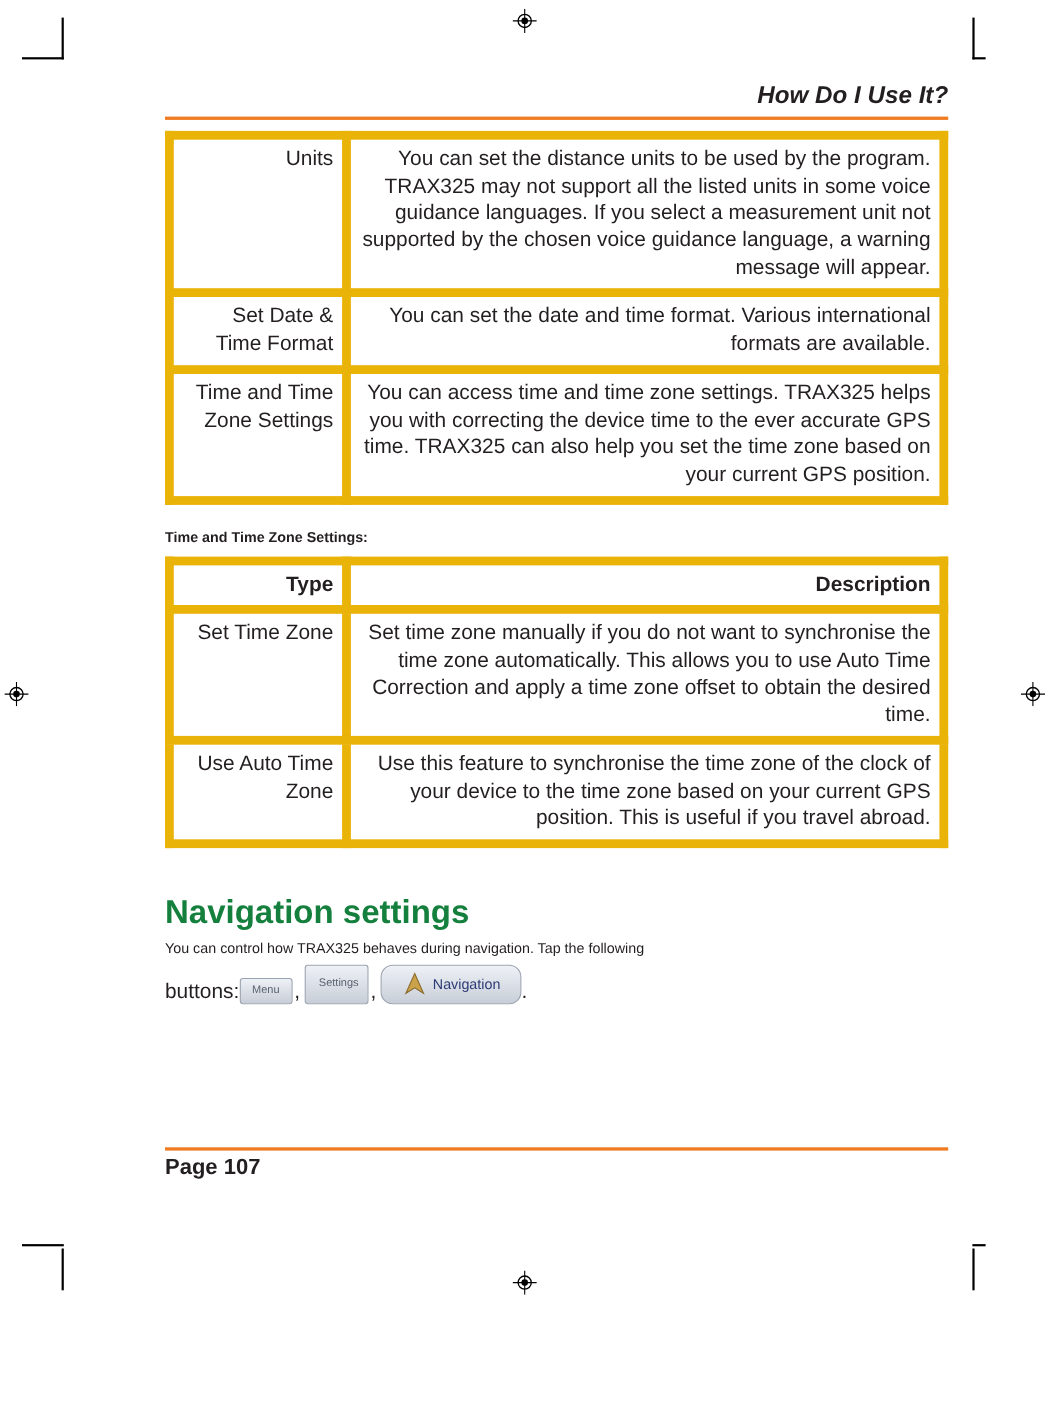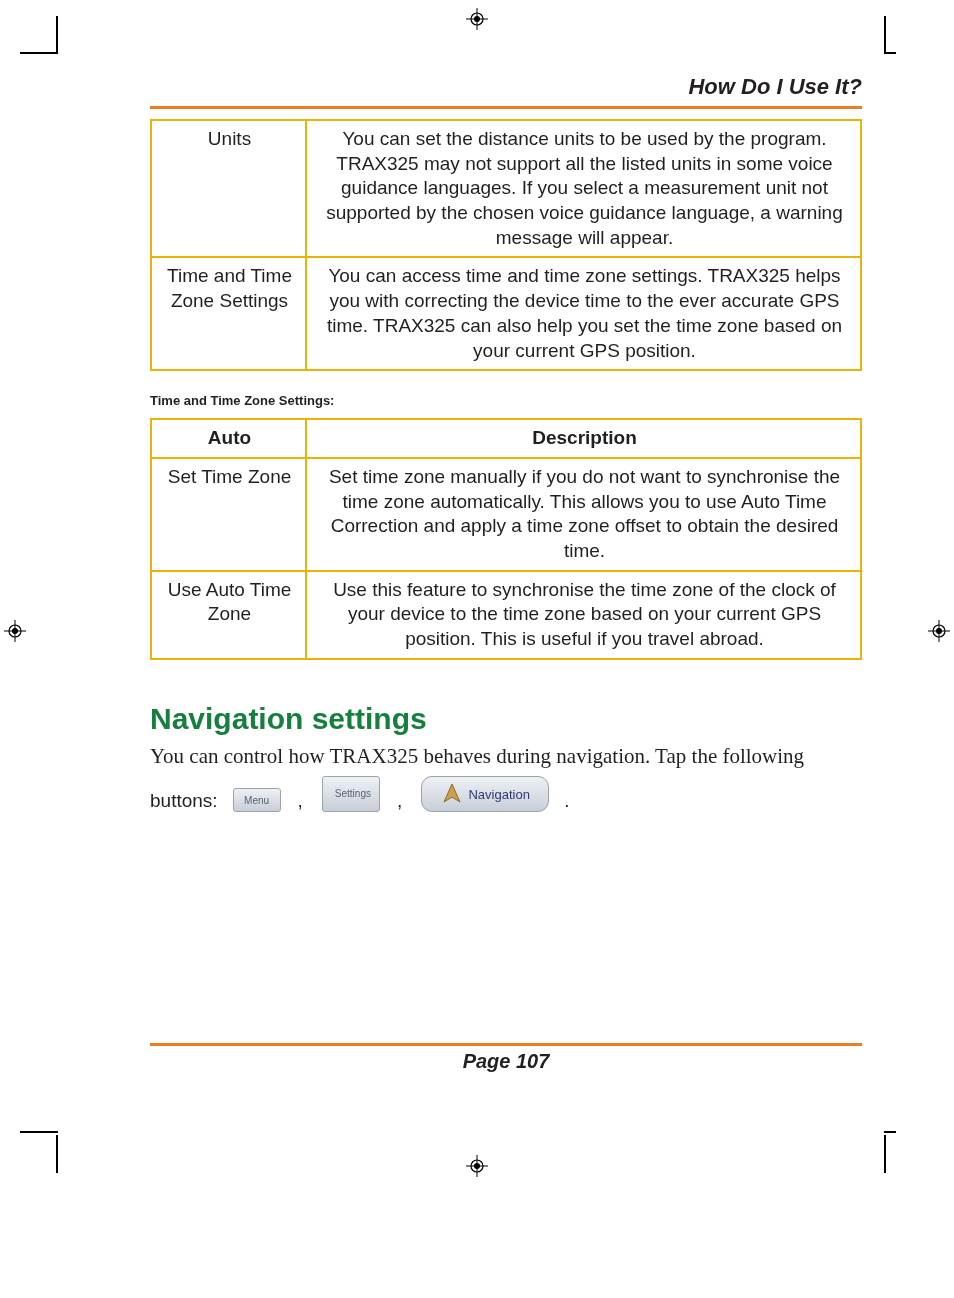--- a/index.html
+++ b/index.html
@@ -57,46 +57,45 @@
     background: #ef7b22;
     margin-bottom: 10px;
   }
   table.data {
     width: 100%;
     border-collapse: collapse;
     font-size: 19px;
     line-height: 1.3;
   }
   table.data td, table.data th {
-    border: 2px solid #eab308;
+    border: 8px solid #eab308;
     padding: 6px 8px 6px 10px;
     vertical-align: top;
-    text-align: center;
+    text-align: right;
     font-weight: normal;
   }
   table.data th {
     font-weight: bold;
   }
   table.data .label-col { width: 135px; }
   .subhead {
     font-weight: bold;
     font-size: 13px;
     margin: 22px 0 10px 0;
   }
   .section-title {
     color: #15803d;
     font-weight: bold;
     font-size: 30px;
     margin-top: 42px;
     margin-bottom: 6px;
   }
   .body-text {
-    font-size: 21px;
+    font-size: 13px;
     line-height: 1.35;
-    font-family: Liberation Serif, serif;
   }
   .btn-line {
     display: flex;
     align-items: flex-end;
     flex-wrap: wrap;
     gap: 0;
     font-size: 19px;
   }
   .ui-btn {
     display: inline-flex;
@@ -121,23 +120,22 @@
   .footer {
     position: absolute;
     left: 150px; right: 92px; bottom: 112px;
   }
   .footer-rule {
     height: 3px;
     background: #ef7b22;
     margin-bottom: 4px;
   }
   .page-num {
-    text-align: center;
-    font-weight: bold;
-    font-style: italic;
+    text-align: left;
+    font-weight: bold;
     font-size: 20px;
   }
   .comma { padding: 0 4px 0 2px; }
 </style>
 </head>
 <body>
 
 <div class="sheet">
 
   <div class="crop tl-h"></div>
@@ -186,49 +184,53 @@
     <div class="header">How Do I Use It?</div>
     <div class="rule"></div>
 
     <table class="data">
       <tbody>
           <tr>
         <td class="label-col">Units</td>
         <td>You can set the distance units to be used by the program. TRAX325 may not support all the listed units in some voice guidance languages. If you select a measurement unit not supported by the chosen voice guidance language, a warning message will appear.</td>
       </tr>
       <tr>
+        <td class="label-col">Set Date &amp; Time Format</td>
+        <td>You can set the date and time format. Various international formats are available.</td>
+      </tr>
+      <tr>
         <td class="label-col">Time and Time Zone Settings</td>
         <td>You can access time and time zone settings. TRAX325 helps you with correcting the device time to the ever accurate GPS time. TRAX325 can also help you set the time zone based on your current GPS position.</td>
       </tr>
     </tbody>
       </table>
 
     <div class="subhead">Time and Time Zone Settings:</div>
 
     <table class="data">
       <tbody>
           <tr>
-        <th class="label-col">Auto</th>
+        <th class="label-col">Type</th>
         <th>Description</th>
       </tr>
       <tr>
         <td class="label-col">Set Time Zone</td>
         <td>Set time zone manually if you do not want to synchronise the time zone automatically. This allows you to use Auto Time Correction and apply a time zone offset to obtain the desired time.</td>
       </tr>
       <tr>
         <td class="label-col">Use Auto Time Zone</td>
         <td>Use this feature to synchronise the time zone of the clock of your device to the time zone based on your current GPS position. This is useful if you travel abroad.</td>
       </tr>
     </tbody>
       </table>
 
     <div class="section-title">Navigation settings</div>
     <div class="body-text">You can control how TRAX325 behaves during navigation. Tap the following</div>
 
-    <div class="btn-line" style="margin-top:6px;gap:15px;">
+    <div class="btn-line" style="margin-top:6px;">
       <span>buttons: </span>
 
       <span class="ui-btn menu">
         <span class="lbl">Menu</span>
       </span>
       <span class="comma">,</span>
 
       <span class="ui-btn settings">
         <svg width="22" height="16" viewBox="0 0 22 16">
           <path d="M6 12 Q4 6 8 5 Q10 4 11 6 Q13 3 16 5 Q19 7 16 10" fill="none" stroke="#96754a" stroke-width="2" stroke-linecap="round"></path>

